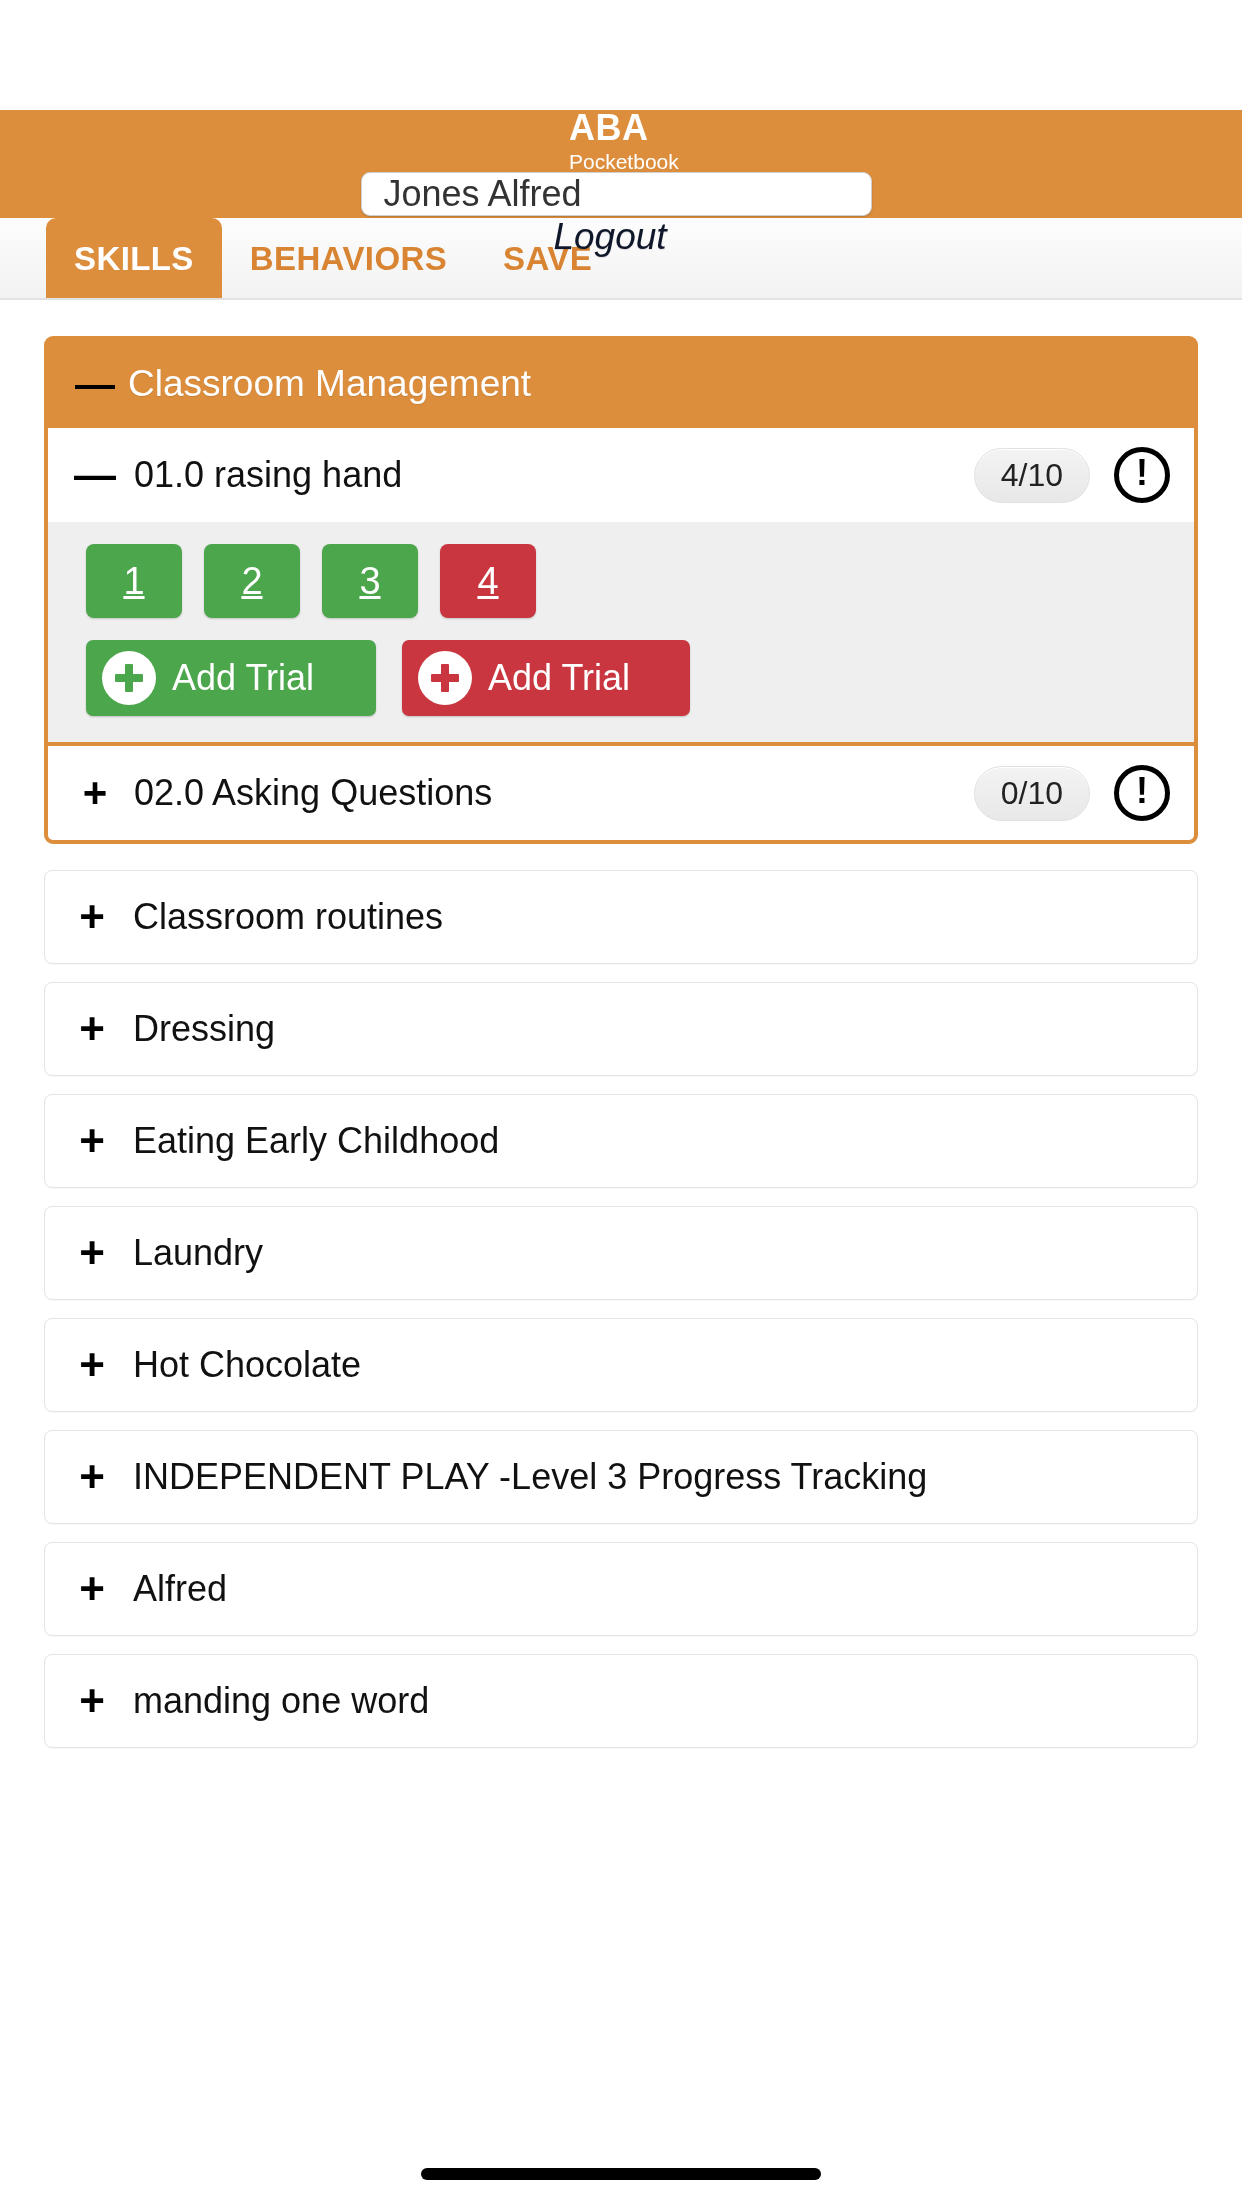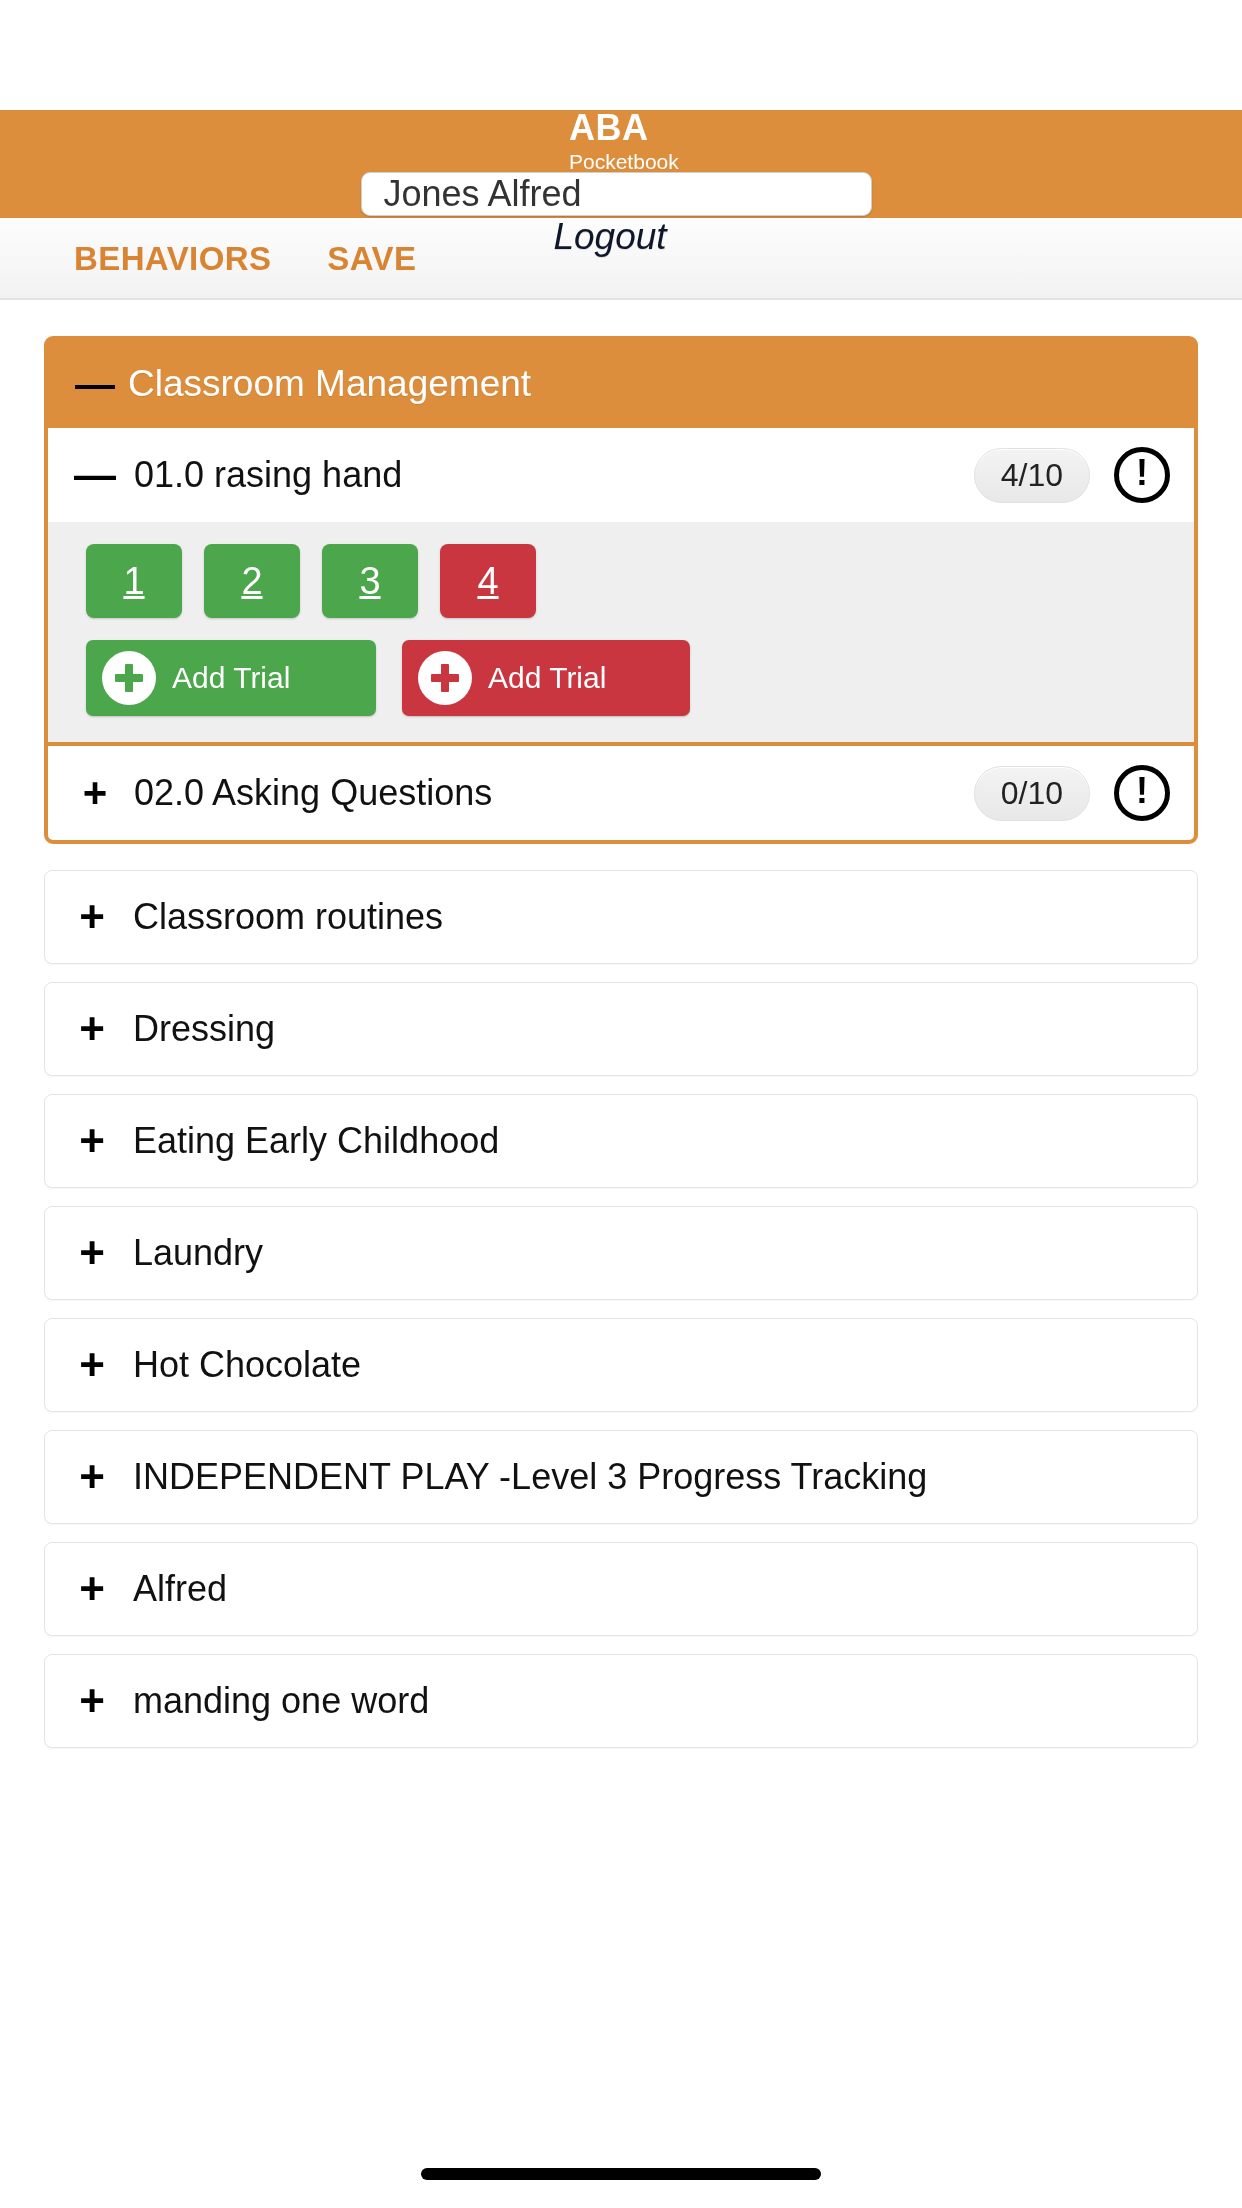--- a/index.html
+++ b/index.html
@@ -222,21 +222,21 @@
   .trial-btn.incorrect { background: #C9363F; }
 
   .addtrial-row { display: flex; gap: 26px; }
   .add-trial {
     height: 76px;
     border-radius: 7px;
     display: flex;
     align-items: center;
     padding: 0 26px 0 16px;
     color: #ffffff;
-    font-size: 30px;
+    font-size: 36px;
     box-shadow: 0 1px 2px rgba(0,0,0,0.2);
   }
   .add-trial.correct { background: #4CA64C; width: 290px; }
   .add-trial.incorrect { background: #C9363F; width: 288px; }
   .plus-circle {
     width: 54px;
     height: 54px;
     border-radius: 50%;
     background: #ffffff;
     display: flex;
@@ -311,20 +311,21 @@
   <div class="app-header">
     <div class="brand">
       <span class="brand-title">ABA</span>
       <span class="brand-sub">Pocketbook</span>
     </div>
     <input class="client-field" type="text" value="Jones Alfred" style="">
     <div class="logout-btn">Logout</div>
   </div>
 
   <div class="tab-bar">
+    <div class="tab active">SKILLS</div>
     <div class="tab">BEHAVIORS</div>
     <div class="tab">SAVE</div>
   </div>
 
   <div class="content">
 
     <div class="group-card open">
 
       <div class="group-header">
         <div class="sign">—</div>

